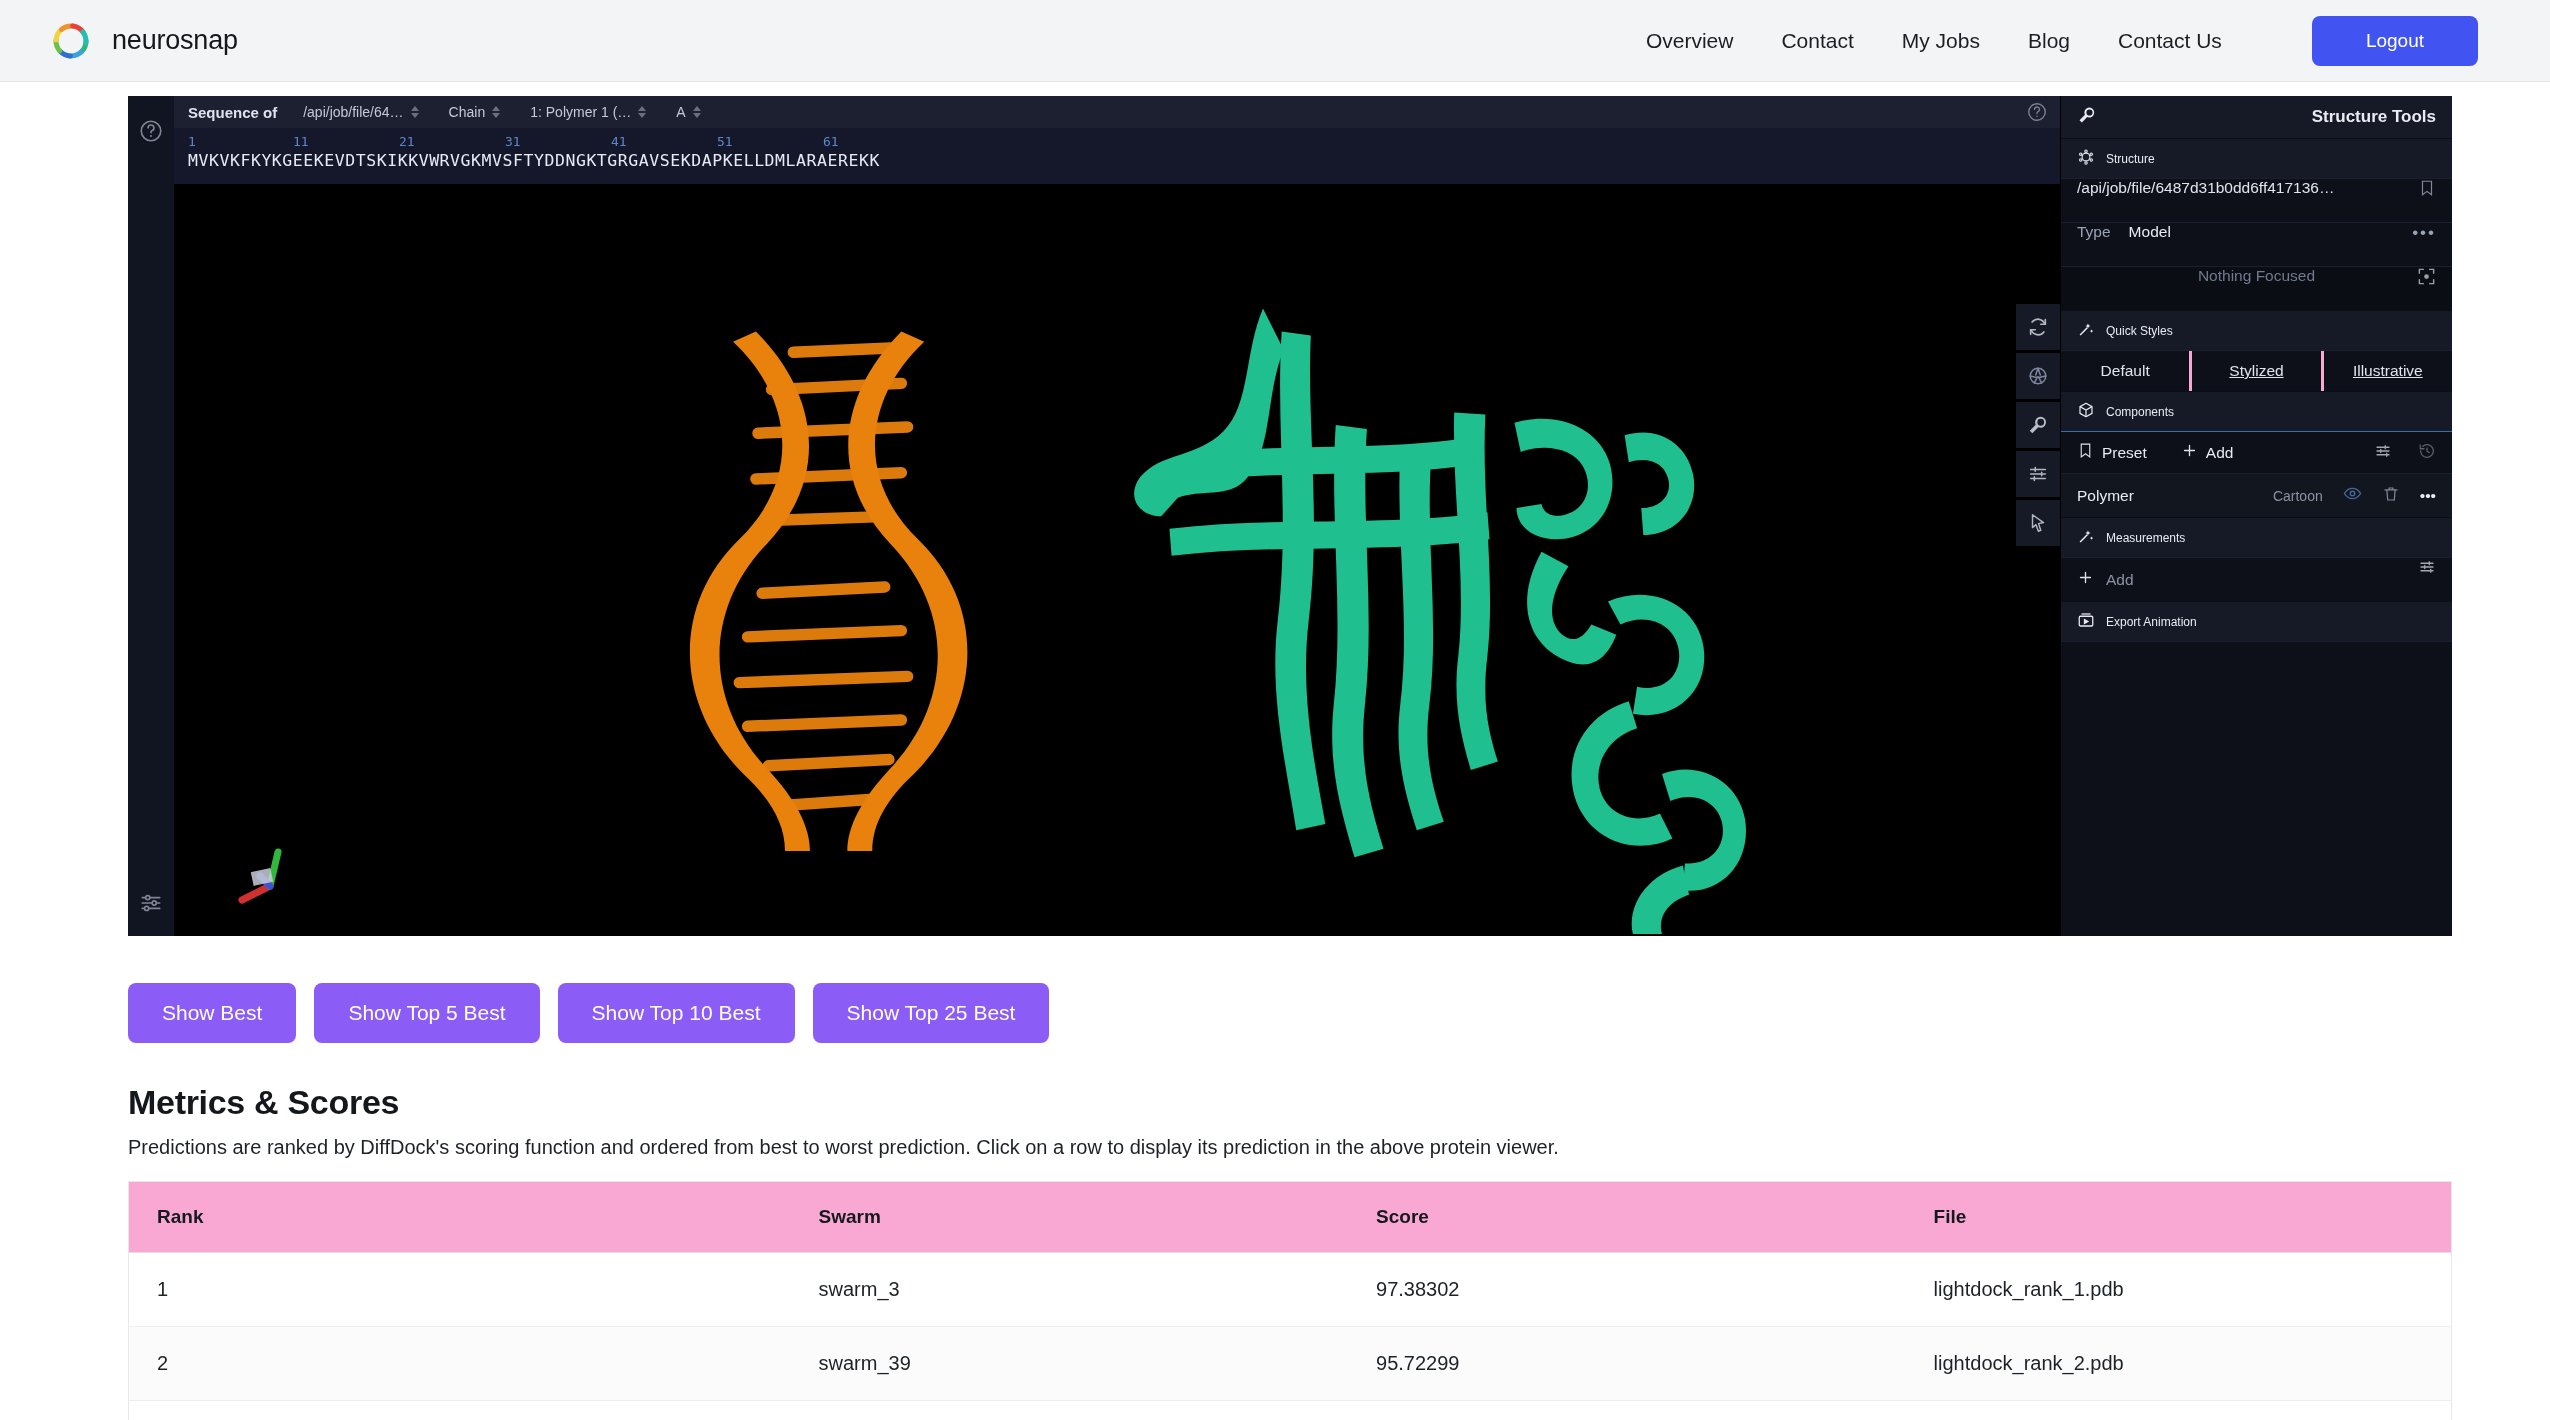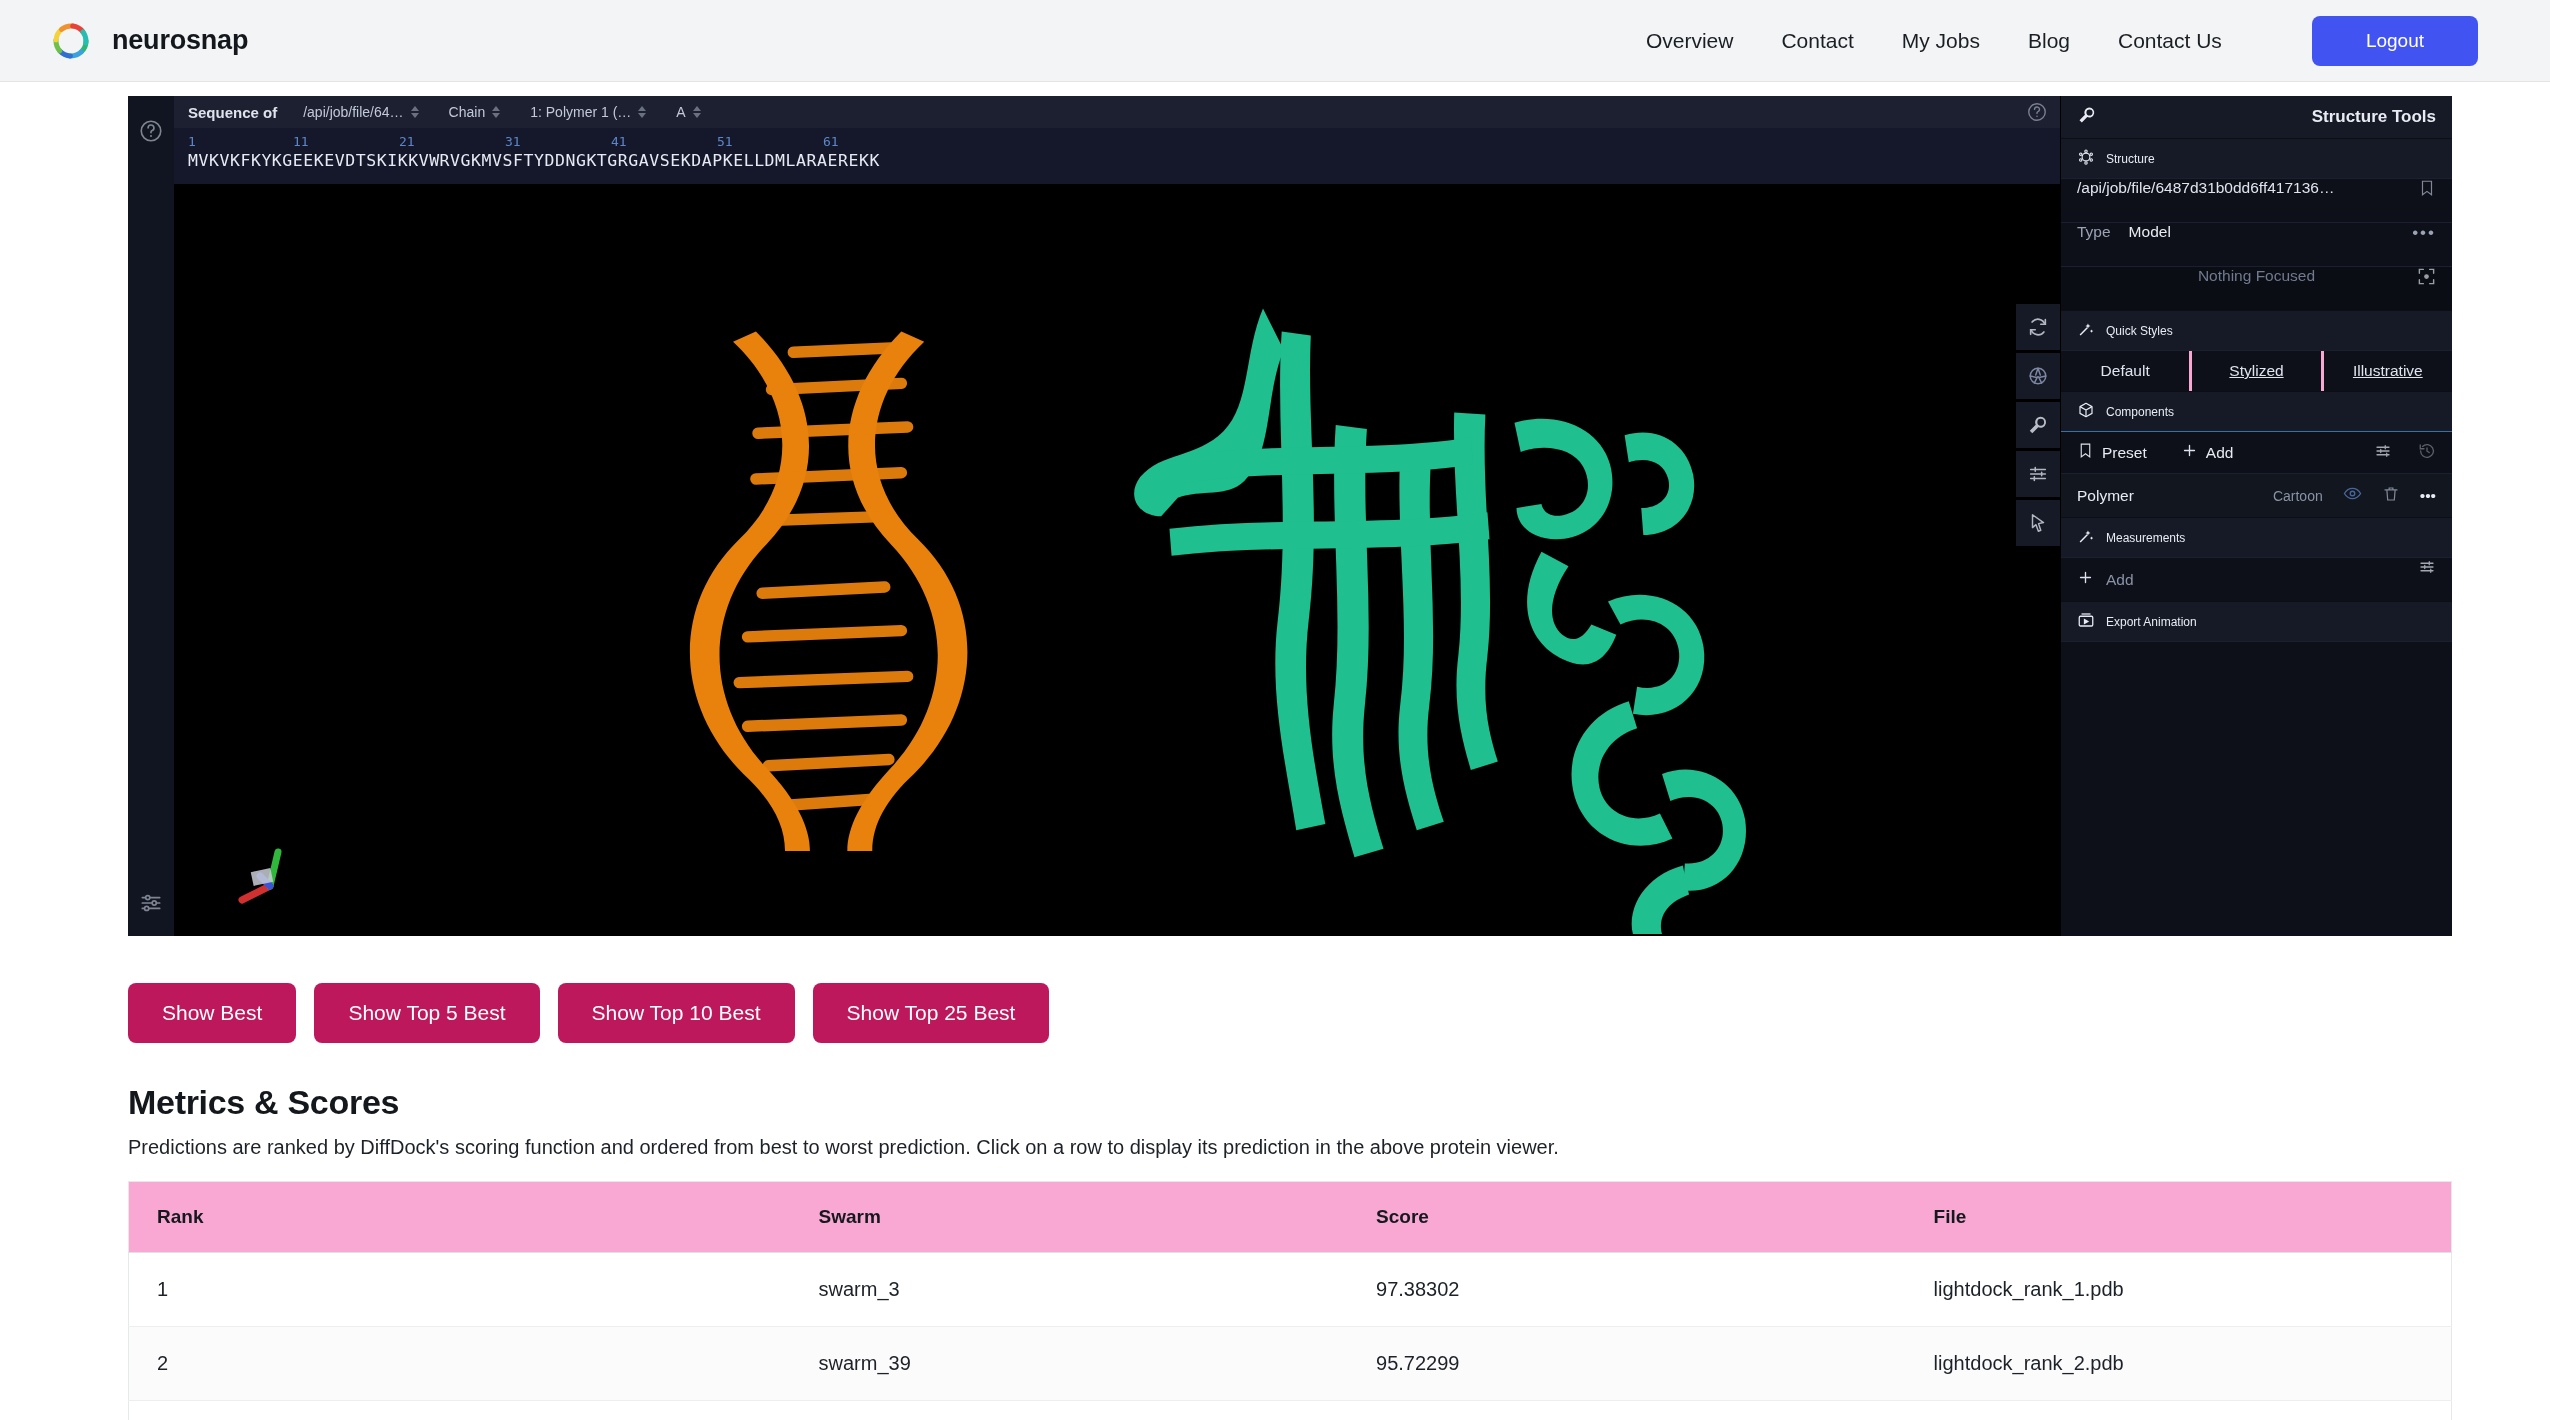--- a/index.html
+++ b/index.html
@@ -16,21 +16,21 @@
     background: #f2f4f5;
     border-bottom: 1px solid #e2e4e6;
     display: flex;
     align-items: center;
     padding: 0 72px 0 48px;
     position: relative;
   }
   .brand { display: flex; align-items: center; gap: 18px; }
   .brand-logo { width: 46px; height: 46px; position: relative; }
   .brand-name {
-    font-size: 27px; font-weight: 700; color: #14181c; letter-spacing: -0.2px;
+    font-size: 27px; font-weight: 400; color: #14181c; letter-spacing: -0.2px;
   }
   .nav-links {
     margin-left: auto;
     display: flex; align-items: center; gap: 48px;
   }
   .nav-link {
     font-size: 21px; color: #1b1f24; text-decoration: none; white-space: nowrap;
     cursor: pointer;
   }
   .logout-btn {
@@ -166,21 +166,21 @@
     border-top: 1px solid #1b2030;
   }
   .comp-row .nm { flex: 1; }
   .comp-row .rep { color: #8a92a6; font-size: 14px; }
   .ic { opacity: .72; cursor: pointer; }
   .st-spacer { flex: 1; background: #0d1018; border-top: 1px solid #1b2030;}
 
   
   .btn-row { margin: 47px 0 0 128px; display: flex; gap: 18px; }
   .pill {
-    background: #be185d; color: #fff; border: none; border-radius: 8px;
+    background: #8b5cf6; color: #fff; border: none; border-radius: 8px;
     font-size: 21px; font-weight: 500; padding: 18px 34px; cursor: pointer;
     white-space: nowrap;
   }
 
   
   .metrics { margin: 40px 98px 0 128px; }
   .metrics h2 { font-size: 34px; font-weight: 700; color: #14181c; letter-spacing: -0.3px; }
   .metrics p { font-size: 20px; color: #1d2228; margin-top: 14px; }
 
   table { width: 100%; border-collapse: collapse; margin-top: 22px;

